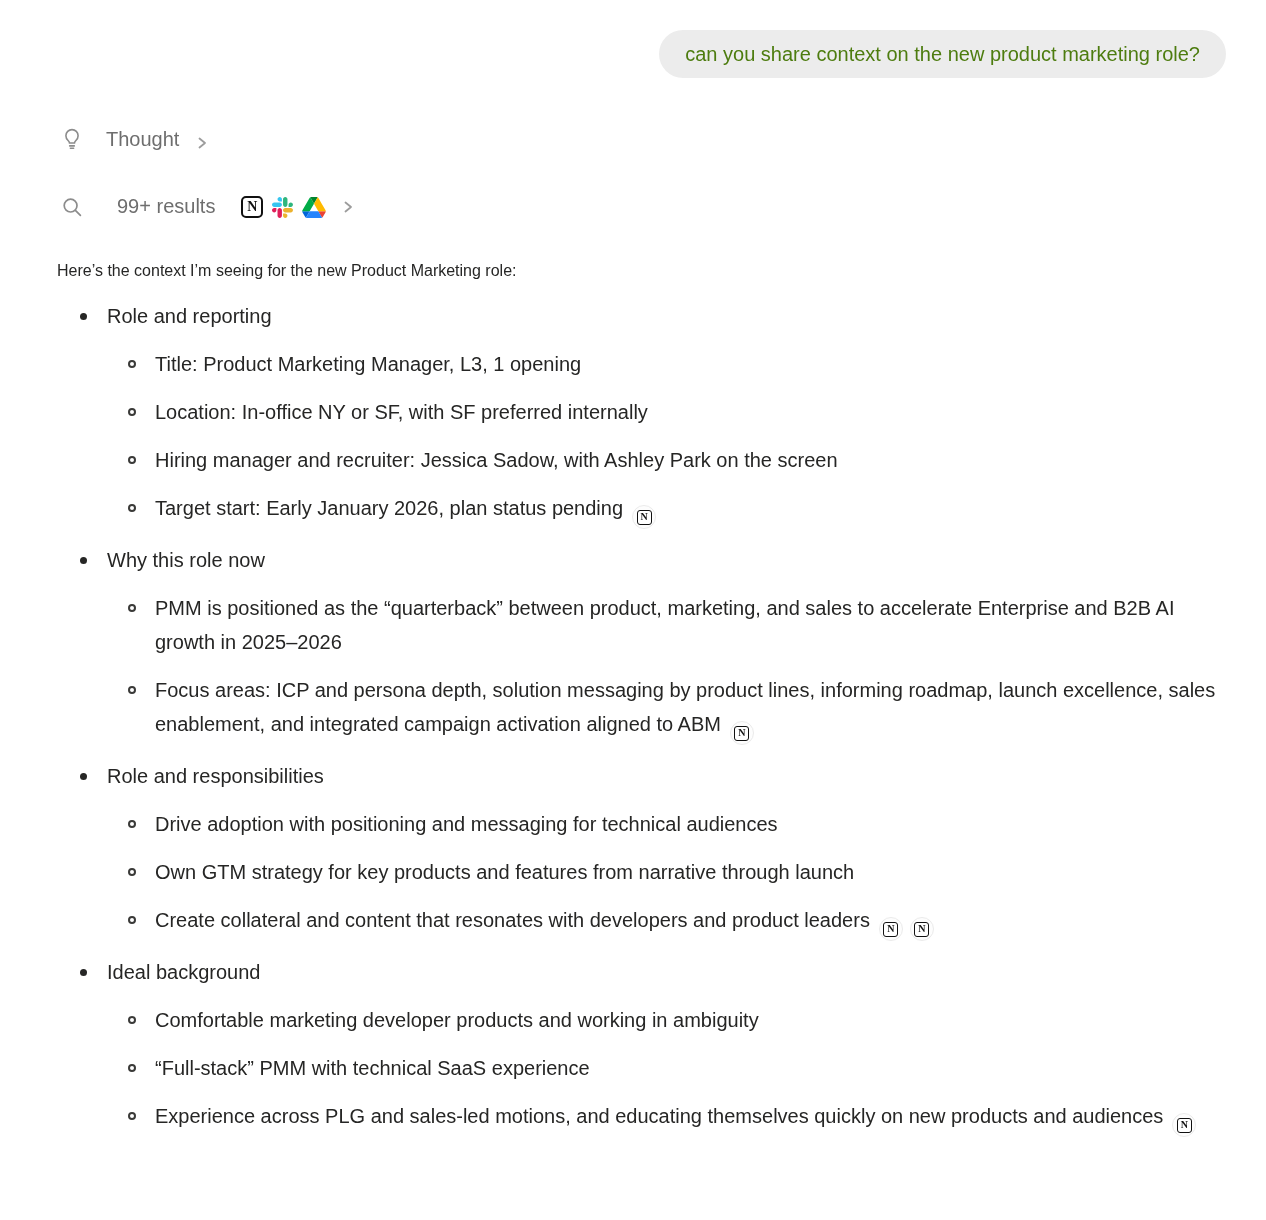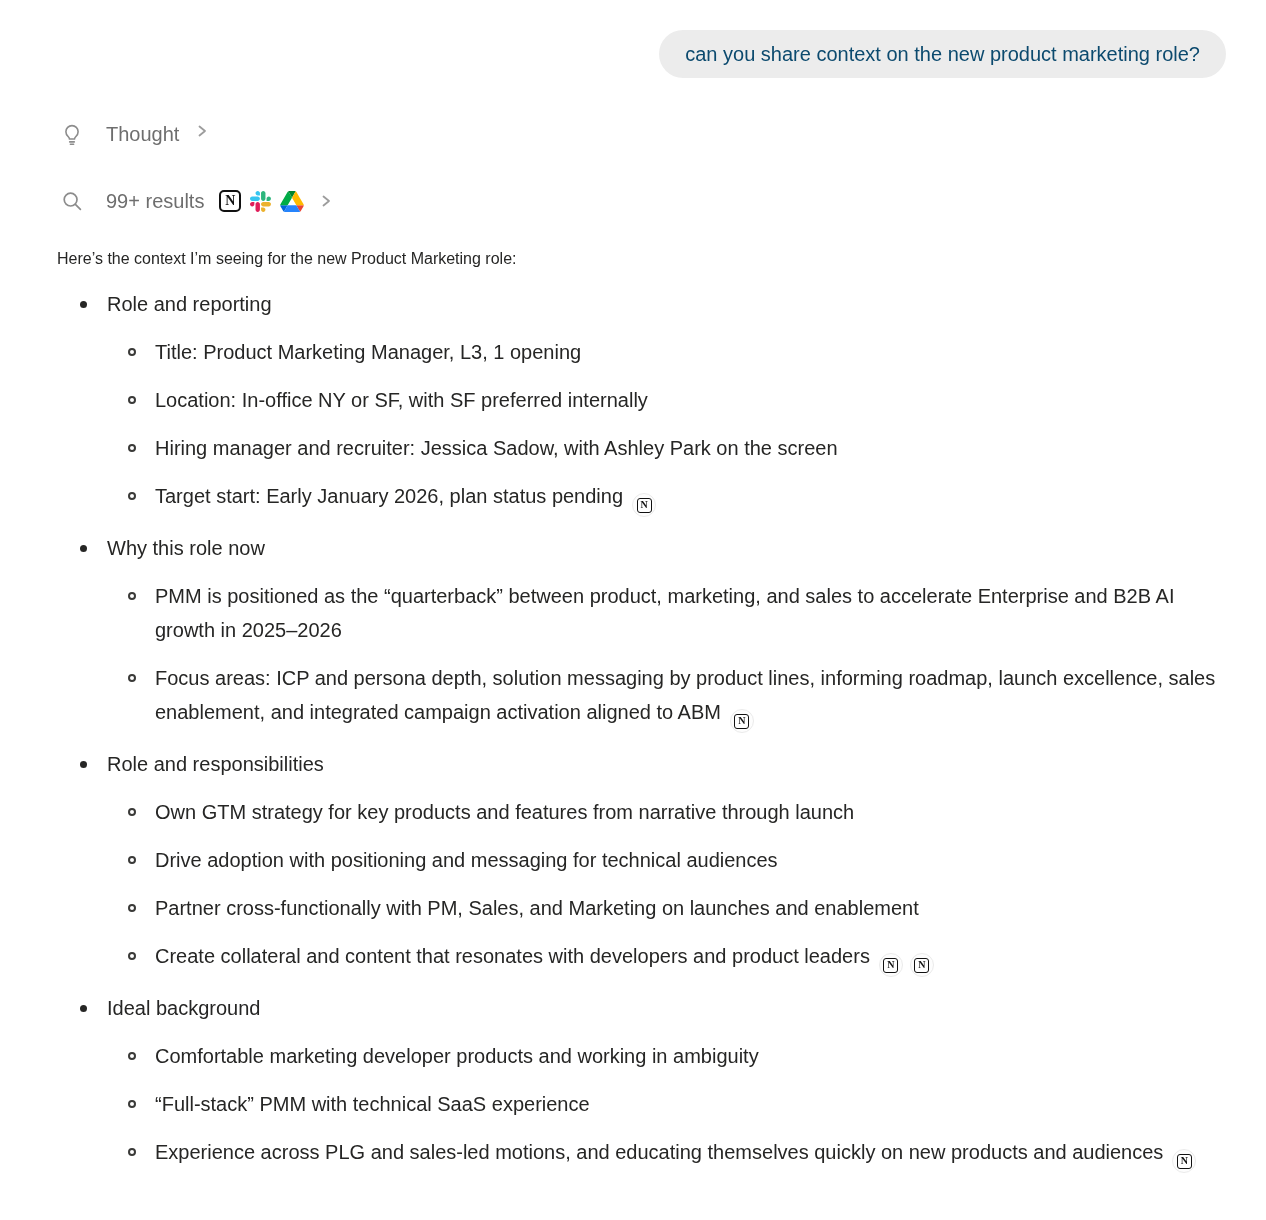--- a/index.html
+++ b/index.html
@@ -13,36 +13,36 @@
   .page { padding: 30px 40px 0 57px; }
 
   
   .user-row { display: flex; justify-content: flex-end; margin-bottom: 45px; }
   .user-bubble {
     background: #ececec;
     border-radius: 26px;
     padding: 12px 26px;
     font-size: 20px;
     line-height: 24px;
-    color: #0c4a6e;
+    color: #4d7c0f;
     max-width: 900px;
   }
 
   
   .tool-row {
     display: flex;
-    align-items: flex-start;
+    align-items: flex-end;
     margin-left: 3px;
     color: #6e6e6e;
     font-size: 20px;
     cursor: pointer;
     user-select: none;
   }
   .tool-row.thought { margin-bottom: 39px; height: 28px; }
-  .tool-row.results { margin-bottom: 24px; height: 28px; }
+  .tool-row.results { margin-bottom: 36px; height: 28px; gap: 11px; }
   .tool-ico { width: 24px; display: flex; justify-content: center; flex-shrink: 0; }
   .tool-label { margin-left: 22px; }
   .chev { margin-left: 16px; display: flex; align-items: center; }
   .src-icons { display: flex; align-items: center; gap: 9px; margin-left: 15px; }
   .src-icons .chevwrap { margin-left: 6px; display: flex; align-items: center; }
 
   .notion-box {
     width: 22px; height: 22px;
     border: 2px solid #111111;
     border-radius: 5px;
@@ -224,38 +224,32 @@
       <div class="item l1">
         <span class="marker">
             <span class="disc"></span>
           </span>
         <span class="txt">Role and responsibilities</span>
       </div>
       <div class="item l2">
         <span class="marker">
             <span class="circle"></span>
           </span>
+        <span class="txt"><span>Drive adoption with positioning and messaging for technical audiences</span></span>
+      </div>
+      <div class="item l2">
+        <span class="marker">
+            <span class="circle"></span>
+          </span>
         <span class="txt"><span>Own GTM strategy for key products and features from narrative through launch</span></span>
       </div>
       <div class="item l2">
         <span class="marker">
             <span class="circle"></span>
           </span>
-        <span class="txt"><span>Drive adoption with positioning and messaging for technical audiences</span></span>
-      </div>
-      <div class="item l2">
-        <span class="marker">
-            <span class="circle"></span>
-          </span>
-        <span class="txt"><span>Partner cross-functionally with PM, Sales, and Marketing on launches and enablement</span></span>
-      </div>
-      <div class="item l2">
-        <span class="marker">
-            <span class="circle"></span>
-          </span>
         <span class="txt"><span>Create collateral and content that resonates with developers and product leaders</span><span class="cite">
               <span class="nmini">N</span>
             </span><span class="cite">
               <span class="nmini">N</span>
             </span></span>
       </div>
 
       <div class="item l1">
         <span class="marker">
             <span class="disc"></span>

